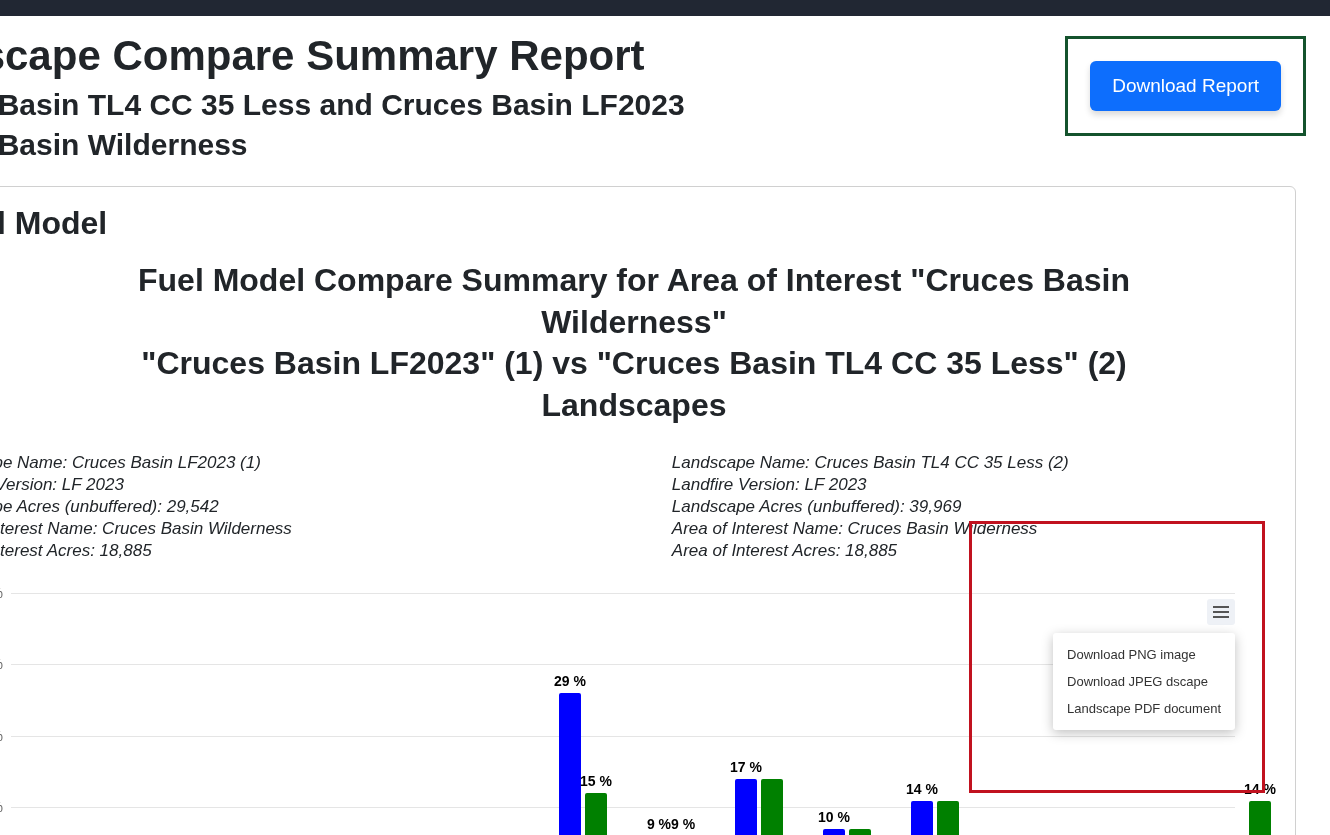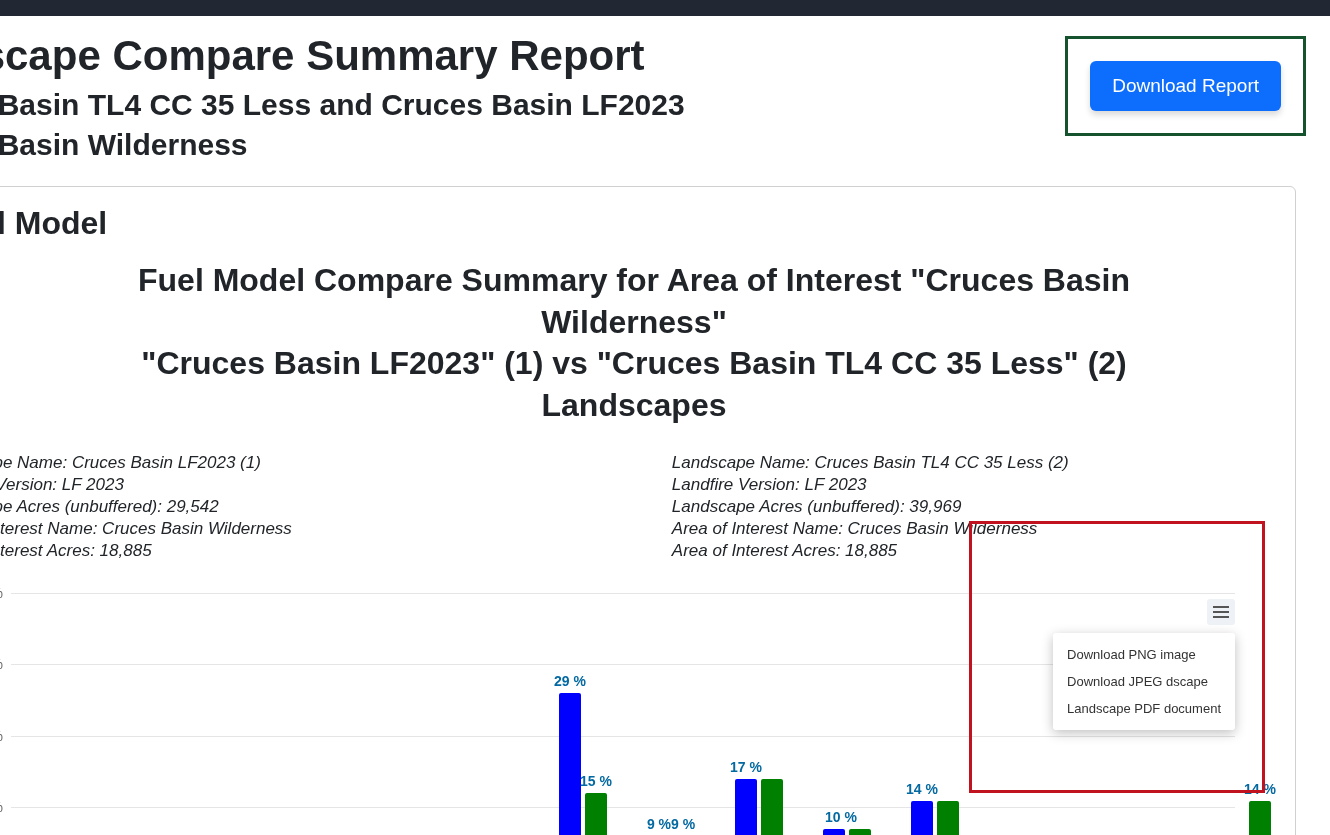--- a/index.html
+++ b/index.html
@@ -23,21 +23,21 @@
   .menu-btn span{display:block;width:16px;height:2px;background:#555;}
   .dropdown{position:absolute;right:36px;top:46px;background:#fff;border-radius:3px;box-shadow:0 3px 12px rgba(0,0,0,.25);padding:8px 0;font-size:13px;color:#333;z-index:4;min-width:164px;}
   .dropdown div{padding:6px 14px;cursor:pointer;}
   .ytick{position:absolute;left:-22px;font-size:14px;color:#666;transform:translateY(-50%);}
   .grid{position:absolute;left:14px;right:36px;height:1px;background:#e5e5e5;}
   .bars{position:absolute;left:14px;right:36px;bottom:-14px;top:0;}
   .bargroup{position:absolute;bottom:0;width:50px;text-align:center;}
   .bar{position:absolute;bottom:0;width:22px;border-radius:2px 2px 0 0;}
   .b1{background:#0000ff;left:0;}
   .b2{background:#008000;left:26px;}
-  .lbl{position:absolute;font-size:14px;font-weight:700;color:#0369a1;white-space:nowrap;transform:translateX(-50%);}
+  .lbl{position:absolute;font-size:14px;font-weight:700;color:#000000;white-space:nowrap;transform:translateX(-50%);}
 </style>
 </head>
 <body>
 
 <div class="topbar"></div>
 
 <div class="header-row">
   <div class="title-block">
     <h1>dscape Compare Summary Report</h1>
     <h2>es Basin TL4 CC 35 Less and Cruces Basin LF2023</h2>
@@ -112,21 +112,21 @@
           <div class="lbl" style="bottom: 68.35px; left: 24px;">9 %9 %</div>
         </div>
         <div class="bargroup" style="left: 724px;">
           <div class="bar b1" style="height: 121.55px;"></div>
           <div class="bar b2" style="height: 121.55px;"></div>
           <div class="lbl" style="bottom: 125.55px; left: 11px;">17 %</div>
         </div>
         <div class="bargroup" style="left: 812px;">
           <div class="bar b1" style="height: 71.5px;"></div>
           <div class="bar b2" style="height: 71.5px;"></div>
-          <div class="lbl" style="bottom: 75.5px; left: 18px;">10 %</div>
+          <div class="lbl" style="bottom: 75.5px; left: 11px;">10 %</div>
         </div>
         <div class="bargroup" style="left: 900px;">
           <div class="bar b1" style="height: 100.1px;"></div>
           <div class="bar b2" style="height: 100.1px;"></div>
           <div class="lbl" style="bottom: 104.1px; left: 11px;">14 %</div>
         </div>
         <div class="bargroup" style="left: 1212px;">
           <div class="bar b2" style="height: 100.1px;"></div>
           <div class="lbl" style="bottom: 104.1px; left: 37px;">14 %</div>
         </div>

